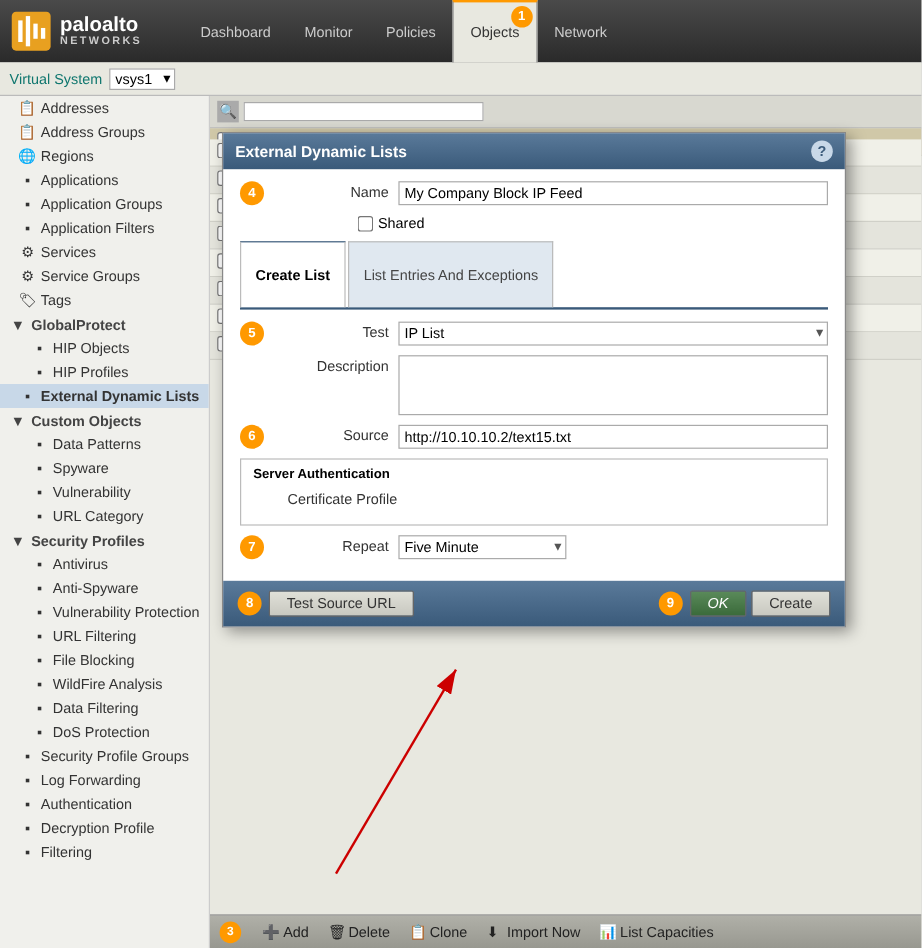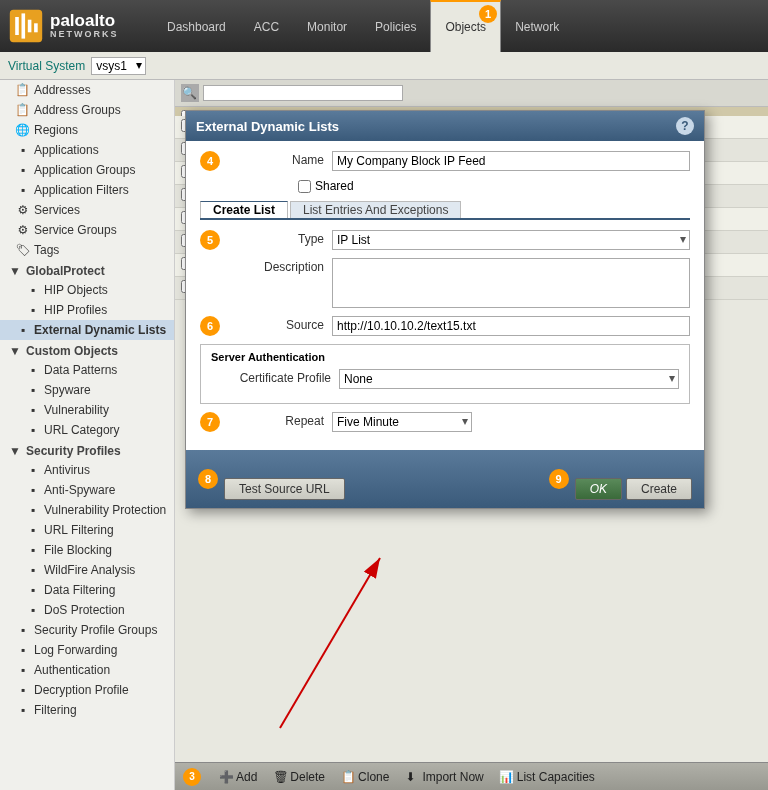--- a/index.html
+++ b/index.html
@@ -219,21 +219,21 @@
       gap: 4px;
     }
 
     
     .dialog-tabs {
       display: flex;
       border-bottom: 2px solid #3a5a7a;
       margin-bottom: 10px;
     }
     .dialog-tab {
-      padding: 1px 12px;
+      padding: 20px 12px;
       cursor: pointer;
       border: 1px solid #bbb;
       border-bottom: none;
       margin-right: 2px;
       background: #e0e8f0;
       color: #444;
     }
     .dialog-tab.active {
       background: #fff;
       color: #000;
@@ -269,21 +269,20 @@
       display: flex;
       align-items: center;
       justify-content: space-between;
     }
     .btn {
       padding: 3px 14px;
       font-size: 12px;
       cursor: pointer;
       border: 1px solid #666;
       border-radius: 2px;
-      margin-top: 20px;
     }
     .btn-test {
       background: linear-gradient(to bottom, #e0e0d8, #c8c8c0);
       color: #333;
     }
     .btn-ok {
       background: linear-gradient(to bottom, #5a8a5a, #3a6a3a);
       color: #fff;
       margin-right: 4px;
       font-style: italic;
@@ -366,23 +365,20 @@
     <div style="color:#fff; font-size:13px; font-weight:bold; line-height:1.1;">
       <div style="font-size:17px;font-weight:bold;">paloalto</div>
       <div style="font-size:9px; letter-spacing:2px; color:#ccc;">NETWORKS</div>
     </div>
   </div>
   <div class="nav-tabs">
     <div class="nav-tab">
         <span>Dashboard</span>
       </div>
     <div class="nav-tab">
-        <span>ACC</span>
-      </div>
-    <div class="nav-tab">
         <span>Monitor</span>
       </div>
     <div class="nav-tab">
         <span>Policies</span>
       </div>
     <div class="nav-tab active">
       <span class="badge-circle">1</span>
       <span>Objects</span>
     </div>
     <div class="nav-tab">
@@ -630,21 +626,21 @@
             <span>Shared</span>
           </div>
 
           <div class="dialog-tabs">
             <div class="dialog-tab active">Create List</div>
             <div class="dialog-tab">List Entries And Exceptions</div>
           </div>
 
           <div class="form-row">
             <span class="badge">5</span>
-            <span class="form-label">Type</span>
+            <span class="form-label">Test</span>
             <div class="select-wrapper">
               <select>
                 <option>IP List</option>
                 <option>URL List</option>
                 <option>Domain List</option>
               </select>
             </div>
           </div>
 
           <div class="form-row">
@@ -656,25 +652,20 @@
           <div class="form-row">
             <span class="badge">6</span>
             <span class="form-label">Source</span>
             <input type="text" class="form-control" style="flex: 1 1 0%;" value="http://10.10.10.2/text15.txt">
           </div>
 
           <div style="border:1px solid #bbb; padding:6px 10px; margin:4px 0 8px 0;">
             <div style="font-weight:bold; font-size:11px; margin-bottom:6px;">Server Authentication</div>
             <div class="form-row">
               <span class="form-label" style="width:120px;">Certificate Profile</span>
-              <div class="select-wrapper">
-                <select>
-                  <option>None</option>
-                </select>
-              </div>
             </div>
           </div>
 
           <div class="form-row">
             <span class="badge">7</span>
             <span class="form-label">Repeat</span>
             <div class="select-wrapper" style="flex:0 0 140px;">
               <select>
                 <option>Five Minute</option>
                 <option>Hourly</option>

